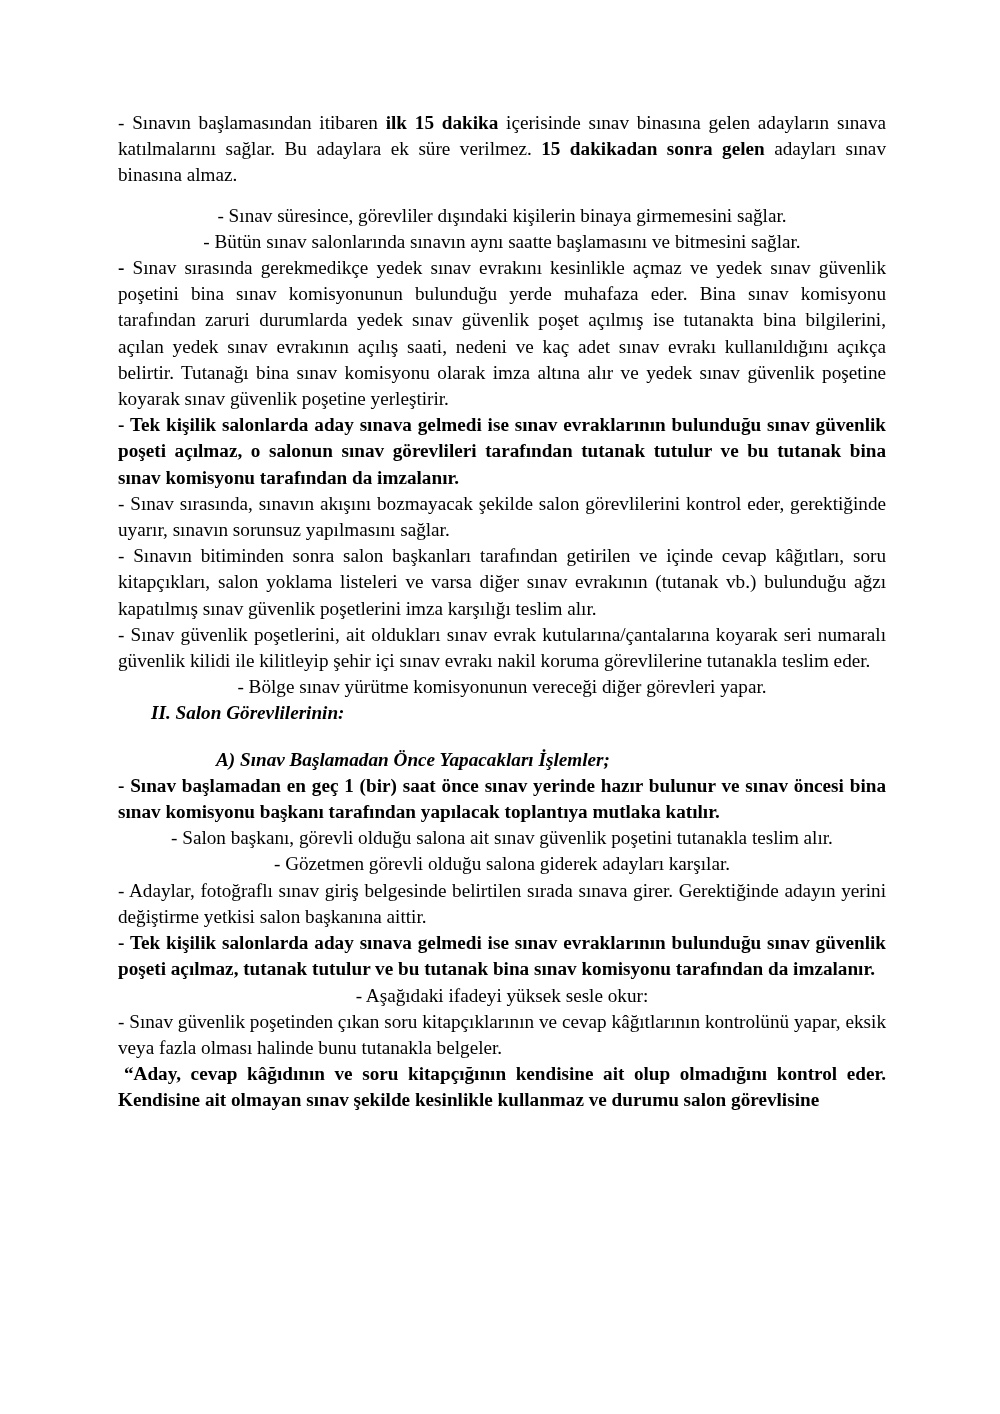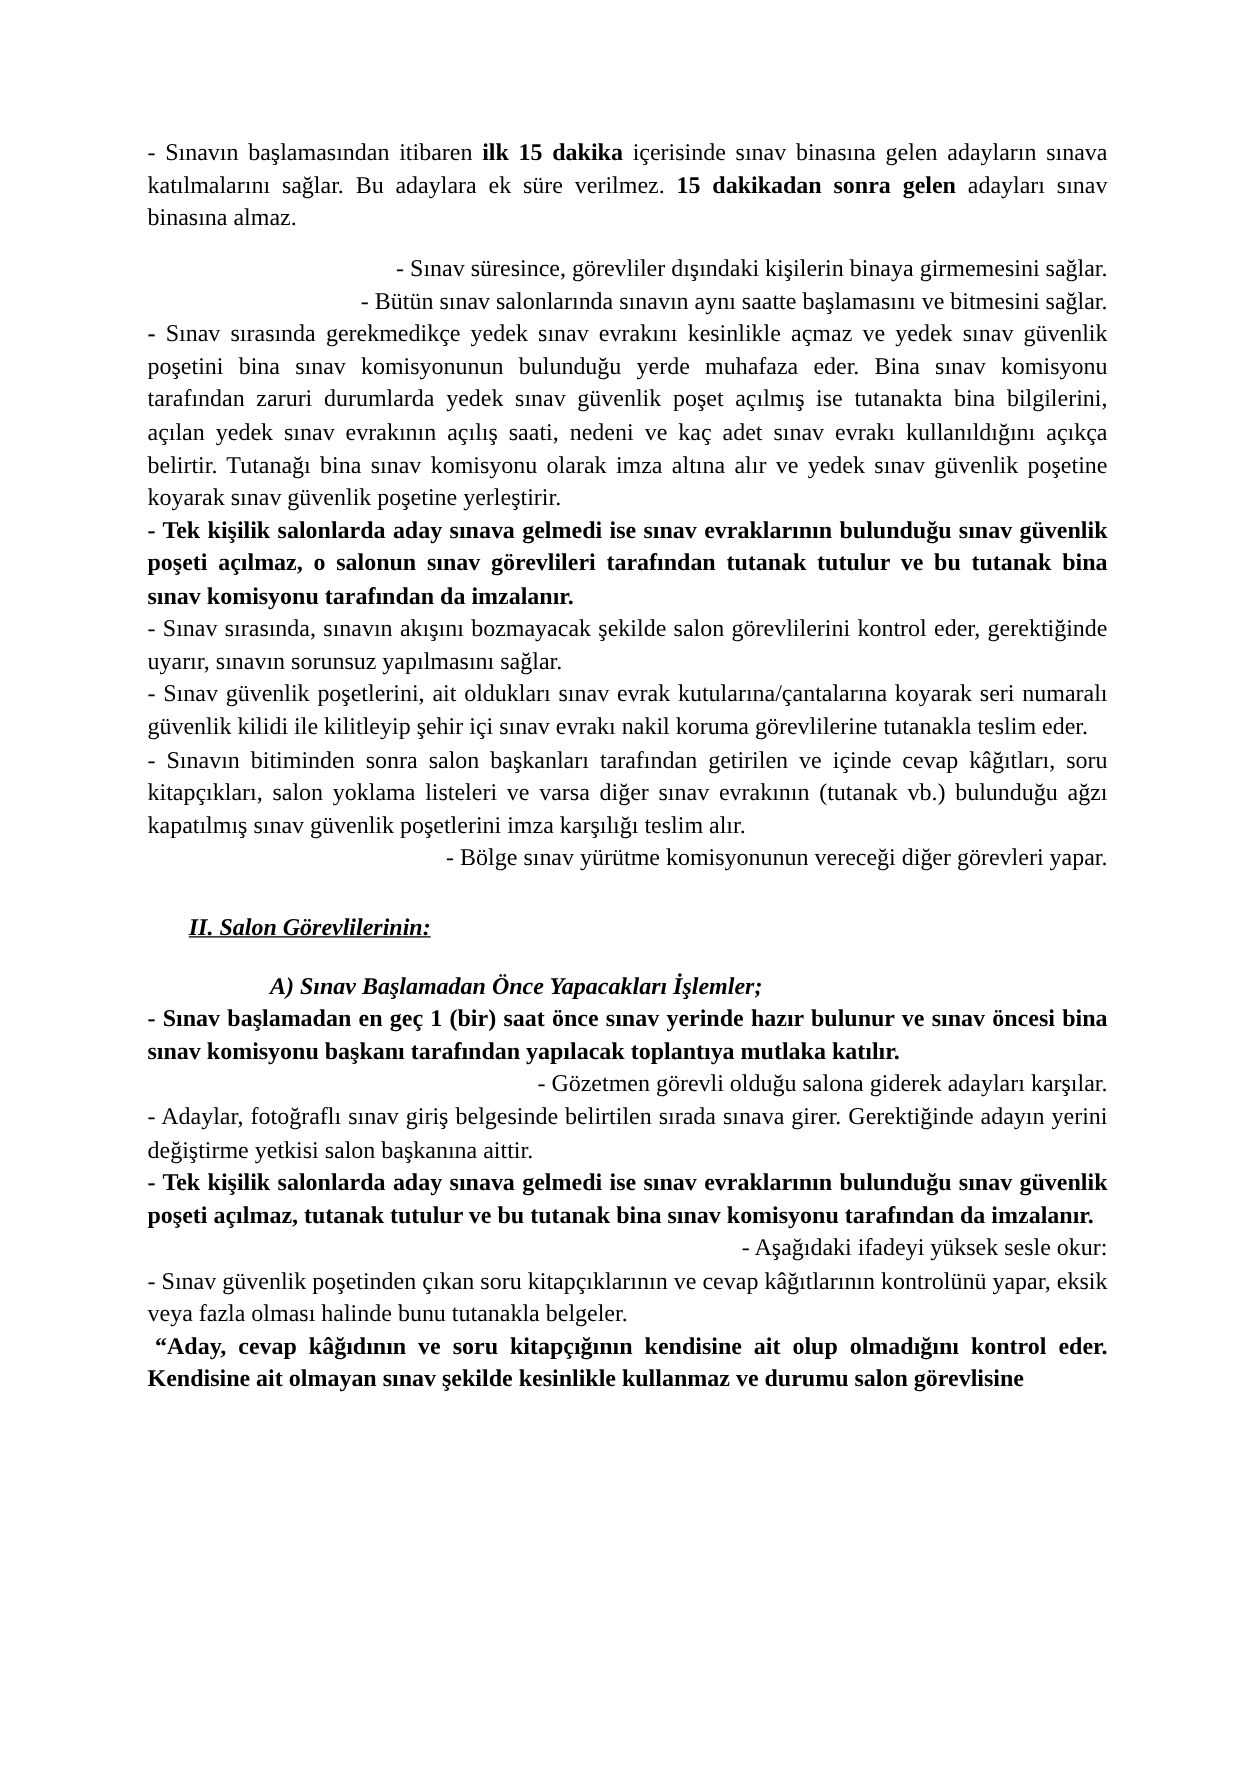--- a/index.html
+++ b/index.html
@@ -33,40 +33,38 @@
   p.para {
     margin: 0;
     font-size: 19.2px;
     line-height: 26.2px;
     text-align: justify;
     text-justify: inter-word;
     -webkit-hyphens: none;
     hyphens: none;
   }
   p.para.left {
-    text-align: right;
+    text-align: center;
   }
   p.gap-after {
     margin-bottom: 14px;
   }
   b, strong {
     font-weight: bold;
   }
   .heading {
     margin: 0;
     font-size: 19.2px;
     line-height: 26.2px;
     font-weight: bold;
     font-style: italic;
     text-align: left;
   }
   .heading-1 {
-    margin-top: 30px;
     padding-left: 33px;
-    text-decoration: underline;
   }
   .heading-2 {
     margin-top: 20px;
     padding-left: 98px;
   }
   .after-heading {
     margin-top: 20px;
     font-weight: bold;
   }
   .quote-block {
@@ -102,39 +100,42 @@
 
     <p class="para">
       <b>- Tek kişilik salonlarda aday sınava gelmedi ise sınav evraklarının bulunduğu sınav güvenlik poşeti açılmaz, o salonun sınav görevlileri tarafından tutanak tutulur ve bu tutanak bina sınav komisyonu tarafından da imzalanır.</b>
     </p>
 
     <p class="para">
       <span>- Sınav sırasında, sınavın akışını bozmayacak şekilde salon görevlilerini kontrol eder, gerektiğinde uyarır, sınavın sorunsuz yapılmasını sağlar.</span>
     </p>
 
     <p class="para">
-      <span>- Sınav güvenlik poşetlerini, ait oldukları sınav evrak kutularına/çantalarına koyarak seri numaralı güvenlik kilidi ile kilitleyip şehir içi sınav evrakı nakil koruma görevlilerine tutanakla teslim eder.</span>
+      <span>- Sınavın bitiminden sonra salon başkanları tarafından getirilen ve içinde cevap kâğıtları, soru kitapçıkları, salon yoklama listeleri ve varsa diğer sınav evrakının (tutanak vb.) bulunduğu ağzı kapatılmış sınav güvenlik poşetlerini imza karşılığı teslim alır.</span>
     </p>
 
     <p class="para">
-      <span>- Sınavın bitiminden sonra salon başkanları tarafından getirilen ve içinde cevap kâğıtları, soru kitapçıkları, salon yoklama listeleri ve varsa diğer sınav evrakının (tutanak vb.) bulunduğu ağzı kapatılmış sınav güvenlik poşetlerini imza karşılığı teslim alır.</span>
+      <span>- Sınav güvenlik poşetlerini, ait oldukları sınav evrak kutularına/çantalarına koyarak seri numaralı güvenlik kilidi ile kilitleyip şehir içi sınav evrakı nakil koruma görevlilerine tutanakla teslim eder.</span>
     </p>
 
     <p class="para left">
       <span>- Bölge sınav yürütme komisyonunun vereceği diğer görevleri yapar.</span>
     </p>
 
     <p class="heading heading-1">II.  Salon Görevlilerinin:</p>
 
     <p class="heading heading-2">A) Sınav Başlamadan Önce Yapacakları İşlemler;</p>
 
     <p class="para after-heading">
       <span>- Sınav başlamadan en geç 1 (bir) saat önce sınav yerinde hazır bulunur ve sınav öncesi bina sınav komisyonu başkanı tarafından yapılacak toplantıya mutlaka katılır.</span>
     </p>
 
+    <p class="para left">
+      <span>- Salon başkanı, görevli olduğu salona ait sınav güvenlik poşetini tutanakla teslim alır.</span>
+    </p>
 
     <p class="para left">
       <span>- Gözetmen görevli olduğu salona giderek adayları karşılar.</span>
     </p>
 
 
     <p class="para">
       <span>- Adaylar, fotoğraflı sınav giriş belgesinde belirtilen sırada sınava girer. Gerektiğinde adayın yerini değiştirme yetkisi salon başkanına aittir.</span>
     </p>
 

